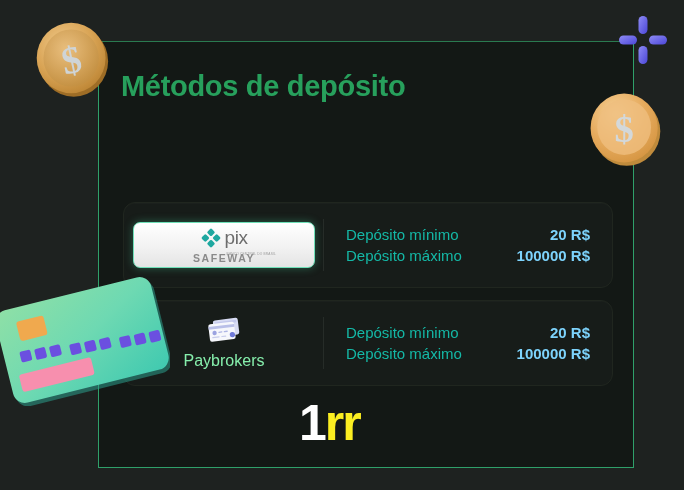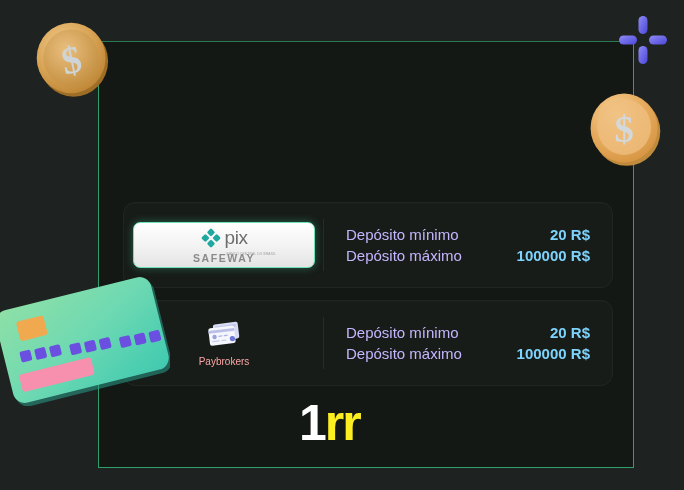--- a/index.html
+++ b/index.html
@@ -78,40 +78,40 @@
     position:relative;
   }
   .method-left:after{
     content:"";
     position:absolute;
     right:0; top:16px; bottom:16px;
     width:1px;
     background:#262c28;
   }
   .method-name{
-    font-size:10px;
-    color:#fca5a5;
+    font-size:16px;
+    color:#86efac;
   }
   .method-right{
     flex:1;
     padding:0 22px 0 22px;
     display:flex;
     flex-direction:column;
     justify-content:center;
     gap:4px;
   }
   .mrow{
     display:flex;
     justify-content:space-between;
     align-items:baseline;
     width:100%;
   }
   .mlabel{
     font-size:15px;
-    color:#c4b5fd;
+    color:#14b8a6;
     font-weight:400;
     white-space:nowrap;
   }
   .mvalue{
     font-size:15px;
     color:#7dd3fc;
     font-weight:bold;
     white-space:nowrap;
   }
 
@@ -183,20 +183,21 @@
   .bigtext .w{ color:#ffffff; }
   .bigtext .y{ color:#fbee21; }
 </style>
 </head>
 <body>
 
 <div id="stage">
 
   <div class="panel">
 
+    <div class="panel-title">Métodos de depósito</div>
 
 
     <div class="methods">
 
       <div class="method-card">
         <div class="method-left">
           <div class="pix-plate">
             <div class="pix-top">
               <svg width="20" height="20" viewBox="0 0 24 24">
                 <g fill="#1fa8a0">

